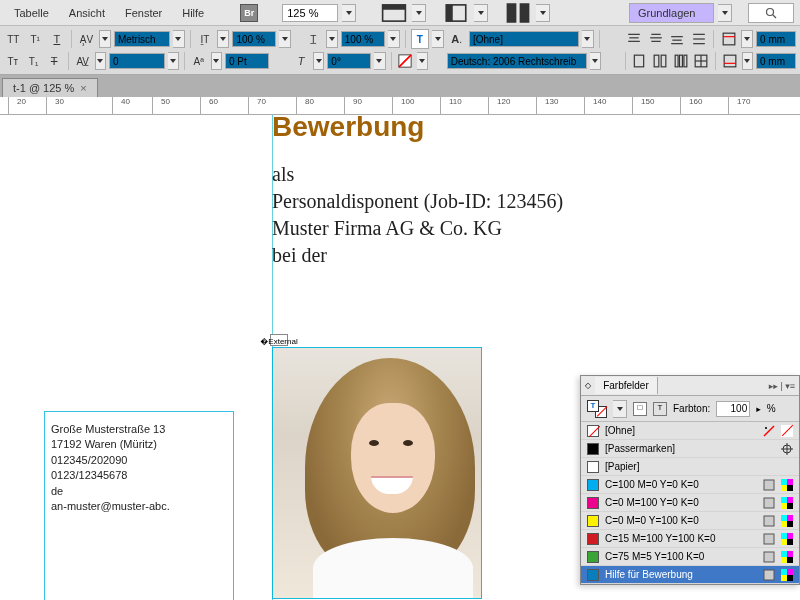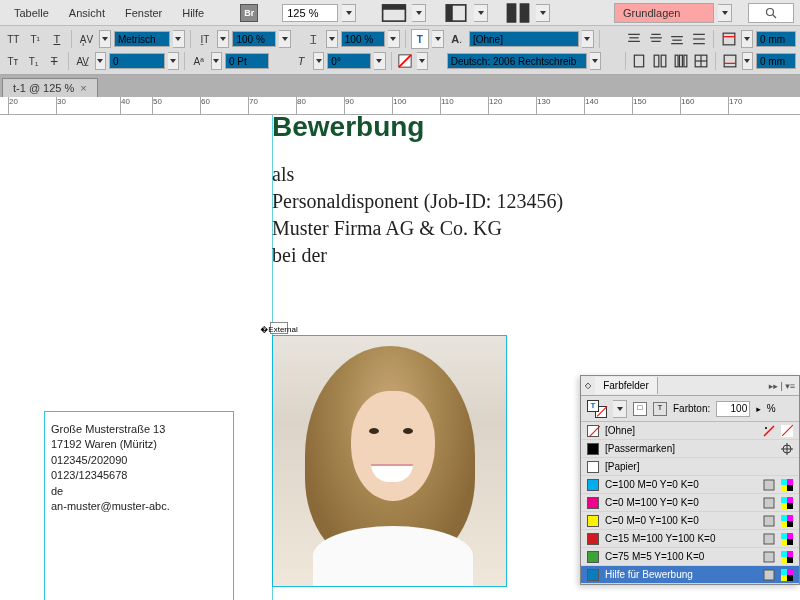--- a/index.html
+++ b/index.html
@@ -4,42 +4,42 @@
 <style>
 *{margin:0;padding:0;box-sizing:border-box;font-family:"Segoe UI",Tahoma,sans-serif;font-size:11px;-webkit-user-select:none;user-select:none}
 body{background:#fff;width:800px;height:600px;overflow:hidden;position:relative}
 .menubar{height:26px;background:#e6e6e6;border-bottom:1px solid #bbb;display:flex;align-items:center;padding:0 6px;gap:4px}
 .menu-item{padding:4px 8px;color:#333}
 .br-tile{width:18px;height:18px;background:#8a8a8a;border:1px solid #555;display:flex;align-items:center;justify-content:center;color:#fff;font-size:9px;font-weight:bold;margin:0 8px}
 .zoom-sel{border:1px solid #aaa;background:#fff;padding:1px 4px;font-size:11px;width:56px;height:18px}
 .sel-arrow{width:14px;height:18px;border:1px solid #aaa;border-left:none;background:#eee;display:flex;align-items:center;justify-content:center}
 .tri{width:0;height:0;border-left:3px solid transparent;border-right:3px solid transparent;border-top:4px solid #333}
 .toolbar-btn{width:28px;height:22px;display:flex;align-items:center;justify-content:center;border:1px solid transparent}
-.ws-sel{border:1px solid #aaa;background:#fca5a5;padding:2px 8px;width:100px;height:20px;color:#333}
+.ws-sel{border:1px solid #aaa;background:#c4b5fd;padding:2px 8px;width:85px;height:20px;color:#333}
 .search-box{border:1px solid #aaa;background:#fff;width:46px;height:20px;display:flex;align-items:center;justify-content:center;color:#555}
 .control-strip{background:#dcdcdc;border-bottom:1px solid #aaa;padding:2px 4px}
 .cs-row{display:flex;align-items:center;height:22px;gap:3px}
 .cs-btn{width:22px;height:20px;display:flex;align-items:center;justify-content:center;font-size:10px;color:#333;border:1px solid transparent}
 .cs-btn svg{width:14px;height:14px}
 .cs-sep{width:1px;height:18px;background:#bbb;margin:0 2px}
 .cs-input{border:1px solid #aaa;background:#0369a1;height:16px;font-size:10px;padding:0 3px}
 .tabbar{height:22px;background:#b0b0b0;display:flex;align-items:flex-end;padding-left:2px}
 .doc-tab{background:#d0d0d0;padding:3px 10px;font-size:11px;color:#333;border:1px solid #888;border-bottom:none;display:flex;align-items:center;gap:6px}
 .doc-tab .x{color:#666;font-size:11px}
 .ruler{height:18px;background:#fff;border-bottom:1px solid #aaa;position:relative;overflow:hidden}
-.ruler-tick{position:absolute;top:0;height:18px;border-left:1px solid #aaa;padding-left:0;font-size:8px;color:#555;display:flex;align-items:flex-start}
+.ruler-tick{position:absolute;top:0;height:18px;border-left:1px solid #aaa;padding-left:8px;font-size:8px;color:#555;display:flex;align-items:flex-start}
 .canvas{position:relative;background:#fff;height:490px}
 .doc-content{position:absolute;left:272px;top:-4px;font-family:"Segoe UI",sans-serif;color:#222}
-.doc-content h1{font-size:28px;font-weight:bold;color:#14532d;margin-bottom:20px}
+.doc-content h1{font-size:28px;font-weight:bold;color:#a16207;margin-bottom:20px}
 .doc-content .line{font-size:20px;color:#222;margin:4px 0;font-family:"Segoe UI Light","Segoe UI"}
 .guide-v{position:absolute;top:0;bottom:0;width:1px;background:rgba(0,180,200,0.6)}
 .sidebar-frame{position:absolute;left:44px;top:296px;width:190px;height:200px;border:1px solid rgba(0,180,220,0.8)}
 .sidebar-frame .name{color:#0a7ebd;font-weight:bold;font-size:18px;padding:6px;font-style:italic}
 .sidebar-frame .addr{font-size:16px;color:#222;padding:0 6px;line-height:1.4}
-.photo-frame{position:absolute;left:272px;top:220px;width:235px;height:252px;border:1px solid rgba(0,180,220,0.9)}
+.photo-frame{position:absolute;left:272px;top:232px;width:210px;height:252px;border:1px solid rgba(0,180,220,0.9)}
 .photo-frame .photo{width:100%;height:100%;background:linear-gradient(180deg,#e8e4dd 0%,#dcd4c8 35%,#f0e7db 100%);position:relative;overflow:hidden}
 .photo .hair{position:absolute;left:32px;top:10px;width:170px;height:220px;background:radial-gradient(ellipse at 50% 30%,#c9a876 0%,#a6864f 40%,#8b6a3a 75%);border-radius:50% 50% 40% 40%}
 .photo .face{position:absolute;left:78px;top:55px;width:84px;height:110px;background:#f2d4bb;border-radius:45% 45% 50% 50%}
 .photo .e1,.photo .e2{position:absolute;width:10px;height:6px;background:#3a2a1c;border-radius:50%;top:92px}
 .photo .e1{left:96px}.photo .e2{left:130px}
 .photo .mouth{position:absolute;left:98px;top:128px;width:42px;height:18px;background:#fff;border-radius:0 0 20px 20px;border-top:2px solid #d99}
 .photo .body{position:absolute;bottom:0;left:40px;width:160px;height:60px;background:#fafafa;border-radius:50% 50% 0 0}
 .link-icon{position:absolute;left:-3px;top:-14px;width:18px;height:12px;border:1px solid #888;background:#fff;font-size:8px;display:flex;align-items:center;justify-content:center}
 .panel{position:absolute;right:0;top:260px;width:220px;background:#e2e2e2;border:1px solid #888;box-shadow:-2px 2px 6px rgba(0,0,0,0.2)}
 .panel-tab{background:#e8e8e8;border-bottom:1px solid #aaa;display:flex;align-items:center;height:20px}
@@ -291,22 +291,22 @@
 
 <div class="tabbar">
   <div class="doc-tab">
     <span>t-1 @ 125 %</span>
     <span class="x">×</span>
   </div>
 </div>
 
 <div class="ruler" id="ruler">
     <div class="ruler-tick" style="left: 8px;">20</div>
-    <div class="ruler-tick" style="left: 56px; text-align: center;">30</div>
-    <div class="ruler-tick" style="left: 120px;">40</div>
+    <div class="ruler-tick" style="left: 46px; text-align: center;">30</div>
+    <div class="ruler-tick" style="left: 112px;">40</div>
     <div class="ruler-tick" style="left: 152px;">50</div>
     <div class="ruler-tick" style="left: 200px;">60</div>
     <div class="ruler-tick" style="left: 248px;">70</div>
     <div class="ruler-tick" style="left: 296px;">80</div>
     <div class="ruler-tick" style="left: 344px;">90</div>
     <div class="ruler-tick" style="left: 392px;">100</div>
     <div class="ruler-tick" style="left: 440px;">110</div>
     <div class="ruler-tick" style="left: 488px;">120</div>
     <div class="ruler-tick" style="left: 536px;">130</div>
     <div class="ruler-tick" style="left: 584px;">140</div>

